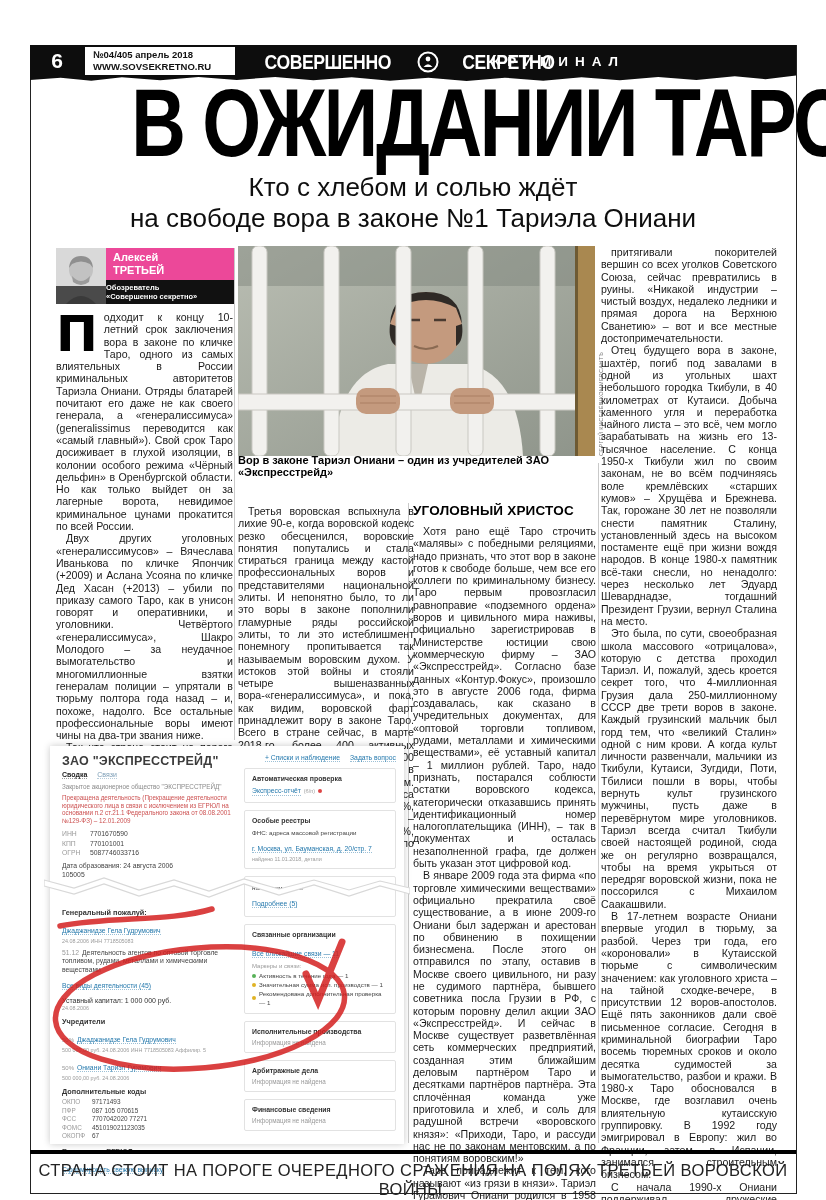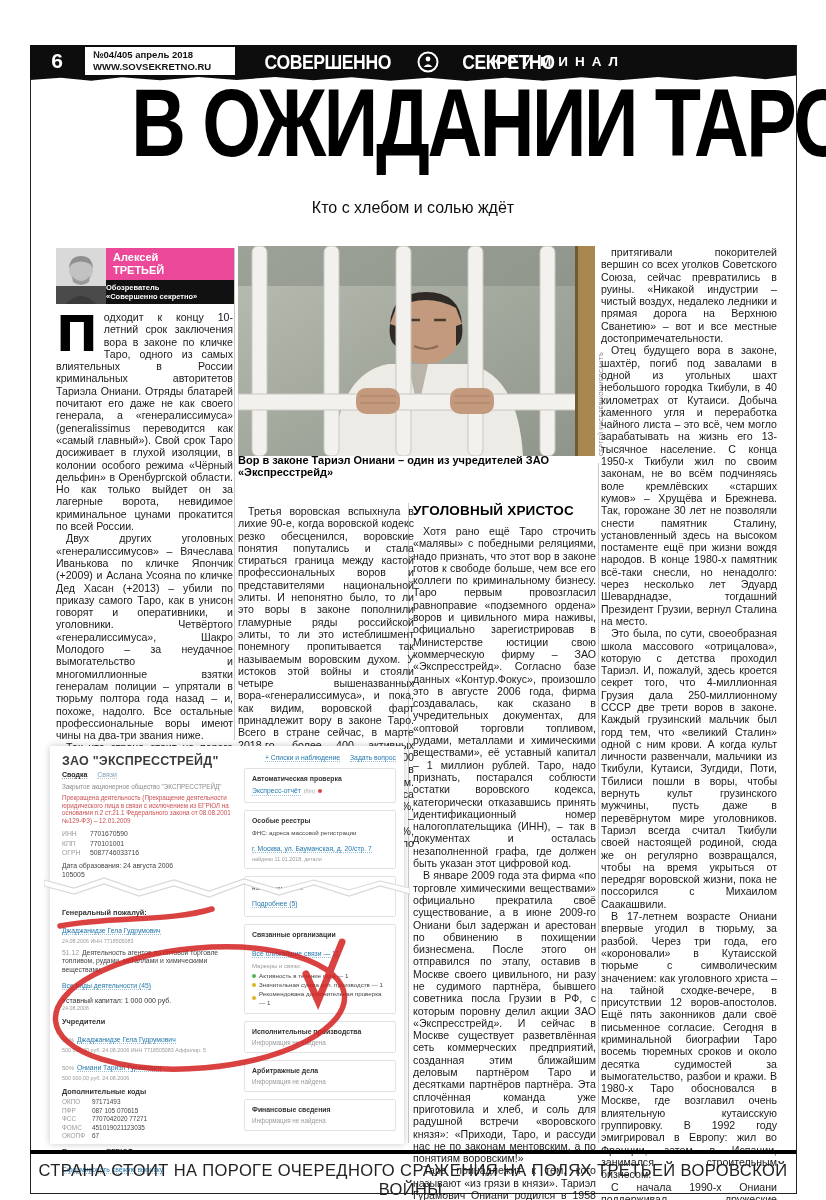--- a/index.html
+++ b/index.html
@@ -14,21 +14,21 @@
   .hdr-num{position:absolute;left:0;top:0;width:54px;height:31px;display:flex;align-items:center;justify-content:center;
            color:#fff;font-size:21px;font-weight:bold;}
   .hdr-issue{position:absolute;left:55px;top:2px;width:150px;height:28px;background:#fff;color:#111;
              padding:2px 8px;box-sizing:border-box;font-size:9.5px;line-height:12px;font-weight:bold;}
   .hdr-logo{position:absolute;left:226px;top:4px;height:26px;display:flex;align-items:center;gap:17px;color:#fff;}
   .hdr-logo .w{font-size:20px;font-weight:bold;letter-spacing:-0.5px;transform:scaleX(0.88);transform-origin:center;white-space:nowrap;}
   .hdr-section{position:absolute;left:462px;top:9px;color:#fff;font-size:13.5px;font-weight:bold;letter-spacing:7px;}
   
   .headline{position:absolute;left:30px;top:78px;width:766px;height:90px;text-align:center;line-height:90px;white-space:nowrap;}
   .headline span{display:inline-block;font-size:97px;font-weight:bold;letter-spacing:-3px;transform:scaleX(0.78);transform-origin:center;color:#000;}
-  .subhead{position:absolute;left:30px;top:172px;width:766px;text-align:center;font-size:16px;line-height:31px;color:#0e0e0e;margin-top:20px;}
+  .subhead{position:absolute;left:30px;top:172px;width:766px;text-align:center;font-size:26px;line-height:31px;color:#0e0e0e;}
   
   .bodytxt p{margin:0;font-size:10.6px;line-height:12.3px;text-align:justify;text-indent:10px;}
   .bodytxt p.ni{text-indent:0;}
   .dropcap{float:left;font-size:50px;line-height:42px;font-weight:bold;font-family:"DejaVu Sans",sans-serif;
            padding:2px 6px 0 0;color:#000;}
   .col1{position:absolute;left:56px;top:311px;width:177px;}
   .col2{position:absolute;left:238px;top:505px;width:176px;}
   .col3{position:absolute;left:413px;top:503px;width:183px;}
   .col4{position:absolute;left:601px;top:246px;width:176px;}
   .sect-h{font-size:13.5px;font-weight:bold;margin:0 0 7px 0;letter-spacing:0.2px;color:#000;}
@@ -106,20 +106,21 @@
         <path d="M6.5 16 Q11 10.5 15.5 16" fill="#fff"></path>
       </svg>
       <span class="w">СЕКРЕТНО</span>
     </div>
     <div class="hdr-section">КРИМИНАЛ</div>
   </div>
 
   <div class="headline"><span>В ОЖИДАНИИ ТАРО</span></div>
   <div class="subhead">
     <div>Кто с хлебом и солью ждёт</div>
+    <div>на свободе вора в законе №1 Тариэла Ониани</div>
   </div>
 
   <div class="author">
     <svg class="ph" viewBox="0 0 50 56">
       <rect width="50" height="56" fill="#d9d9d9"></rect>
       <rect y="38" width="50" height="18" fill="#4a4a4a"></rect>
       <circle cx="25" cy="22" r="12" fill="#c2c2c2"></circle>
       <path d="M13 20 Q14 8 25 8 Q36 8 37 20 L34 16 Q25 11 16 16 Z" fill="#8f8f8f"></path>
       <path d="M16 28 Q25 38 34 28 L33 34 Q25 40 17 34 Z" fill="#9b9b9b"></path>
       <path d="M10 56 Q25 40 40 56 Z" fill="#3a3a3a"></path>

